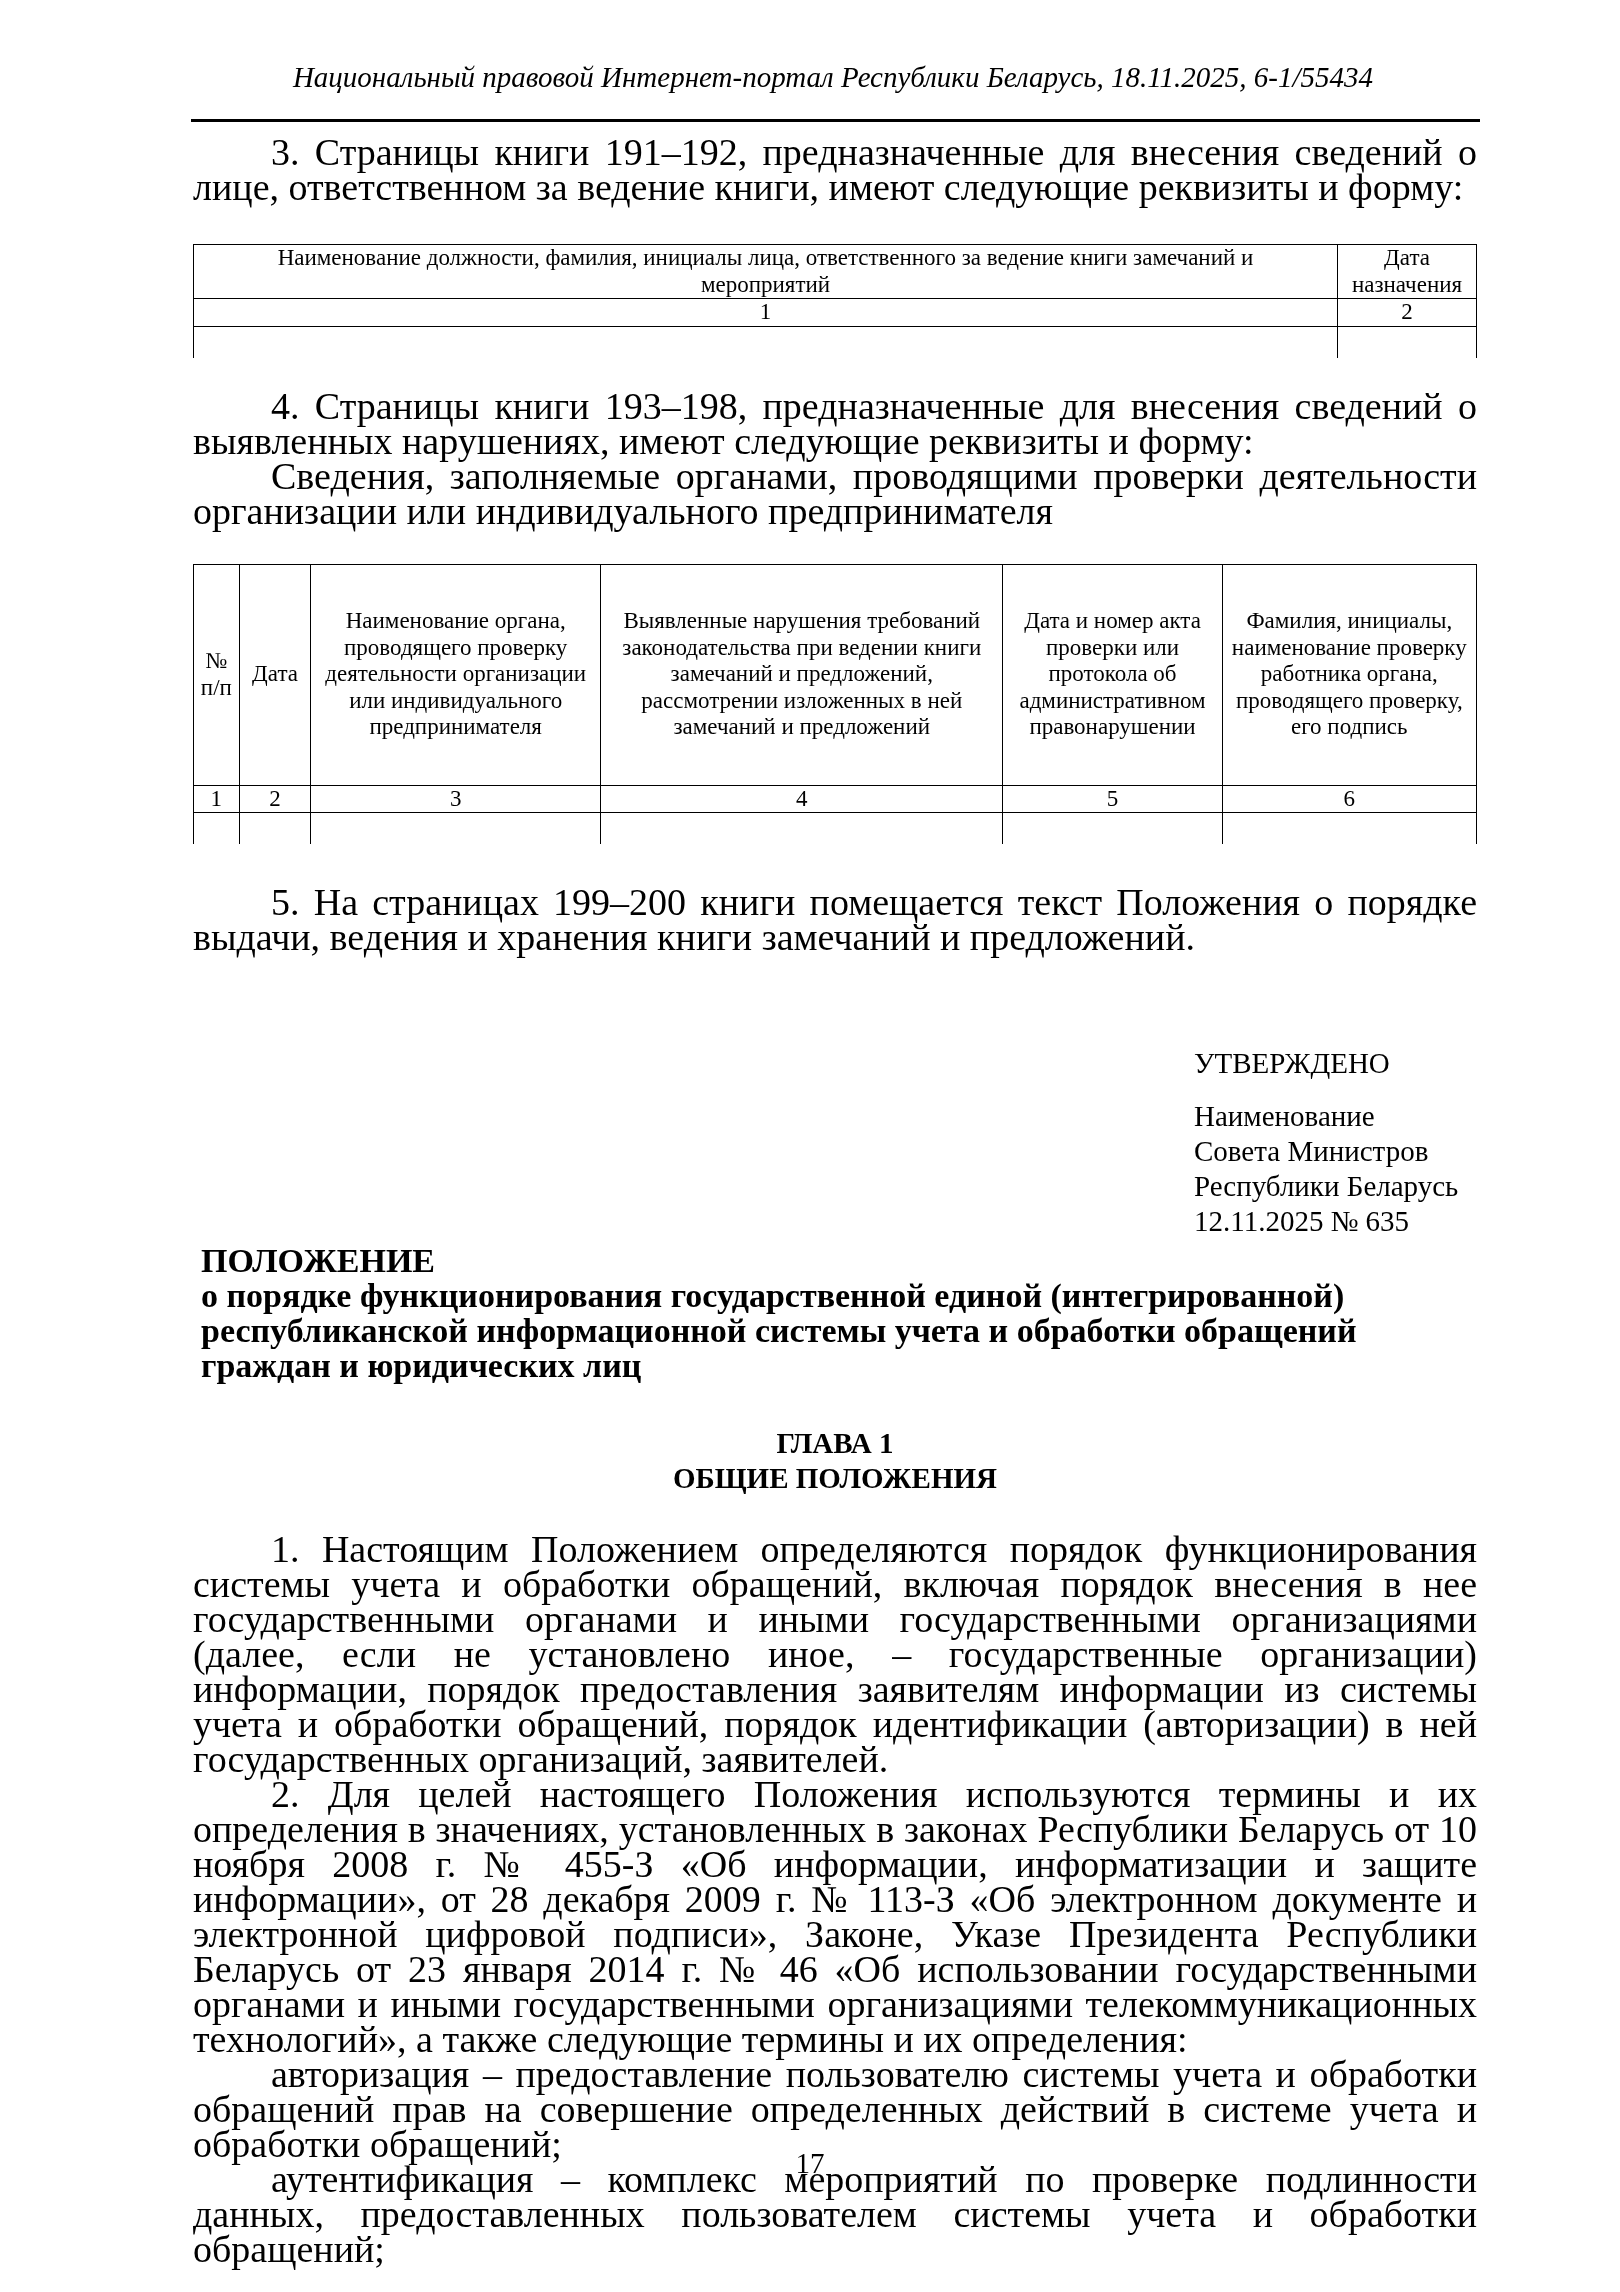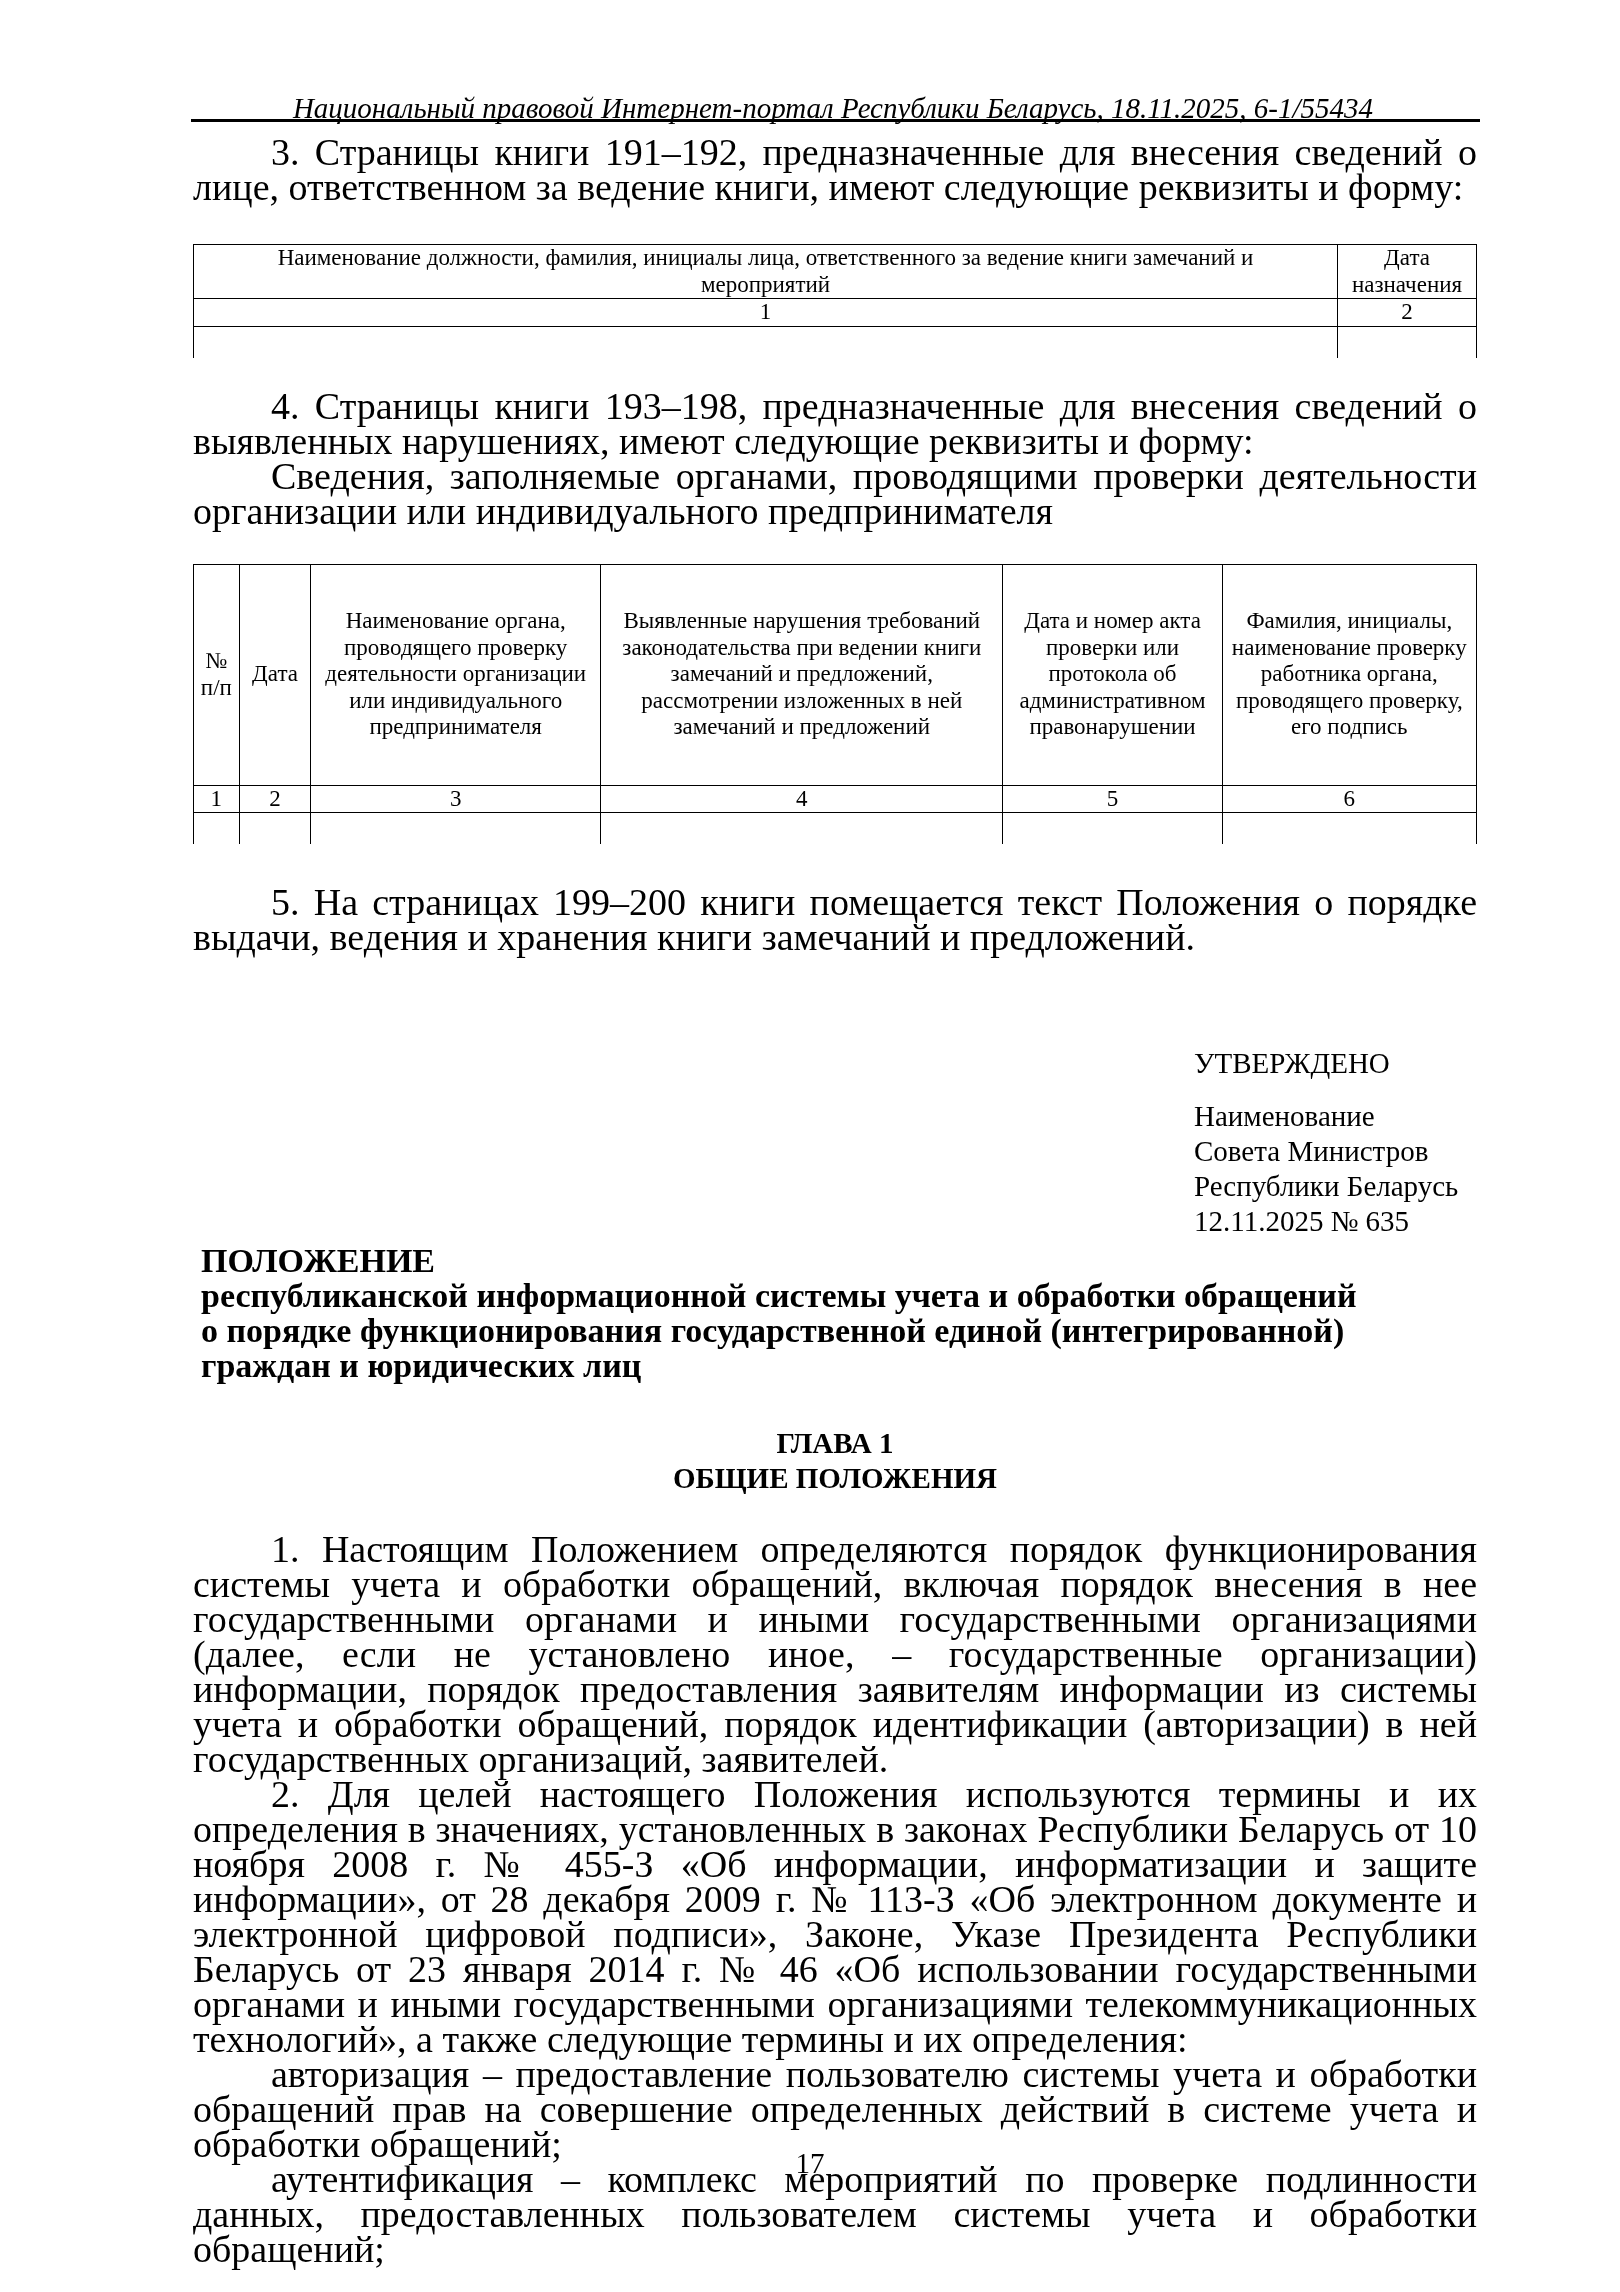--- a/index.html
+++ b/index.html
@@ -1,18 +1,18 @@
 <!DOCTYPE html>
 <html><head>
 <meta charset="utf-8">
 <style>
   html, body { margin: 0; padding: 0; background: #ffffff; }
   body { width: 1620px; height: 2293px; position: relative; overflow: hidden;
          font-family: "Liberation Serif", "DejaVu Serif", serif; color: #000; }
-  .header { position: absolute; left: 191px; top: 91px; width: 1284px; text-align: center;
+  .header { position: absolute; left: 191px; top: 60px; width: 1284px; text-align: center;
             font-style: italic; font-size: 29px; line-height: 35px; }
   .header-rule { position: absolute; left: 191px; top: 119px; width: 1289px; height: 2.9px; background: #000; }
   .page { position: absolute; left: 193px; top: 135px; width: 1284px; }
   p { margin: 0; font-size: 38px; line-height: 35px; text-align: justify; }
   p.ind { text-indent: 78px; }
   table { border-collapse: collapse; font-size: 23px; line-height: 26.5px; text-align: center; }
   td, th { border: 1.5px solid #000; padding: 0 2px; font-weight: normal; vertical-align: middle; }
   .tbl1 { width: 1284px; margin-top: 39px; }
   .tbl2 { width: 1284px; margin-top: 35px; }
   .open-row td { border-bottom: none; height: 31px; }
@@ -90,22 +90,22 @@
   <div>УТВЕРЖДЕНО</div>
   <div class="gap"></div>
   <div>Наименование</div>
   <div>Совета Министров</div>
   <div>Республики Беларусь</div>
   <div>12.11.2025 № 635</div>
 </div>
 
 <div class="title-block">
   <div>ПОЛОЖЕНИЕ</div>
+  <div>о порядке функционирования государственной единой (интегрированной)</div>
   <div>республиканской информационной системы учета и обработки обращений</div>
-  <div>о порядке функционирования государственной единой (интегрированной)</div>
   <div>граждан и юридических лиц</div>
 </div>
 
 <div class="chapter">
   <div>ГЛАВА 1</div>
   <div>ОБЩИЕ ПОЛОЖЕНИЯ</div>
 </div>
 
 <div class="body2">
   <p class="ind">1. Настоящим Положением определяются порядок функционирования системы учета и обработки обращений, включая порядок внесения в нее государственными органами и иными государственными организациями (далее, если не установлено иное, – государственные организации) информации, порядок предоставления заявителям информации из системы учета и обработки обращений, порядок идентификации (авторизации) в ней государственных организаций, заявителей.</p>

